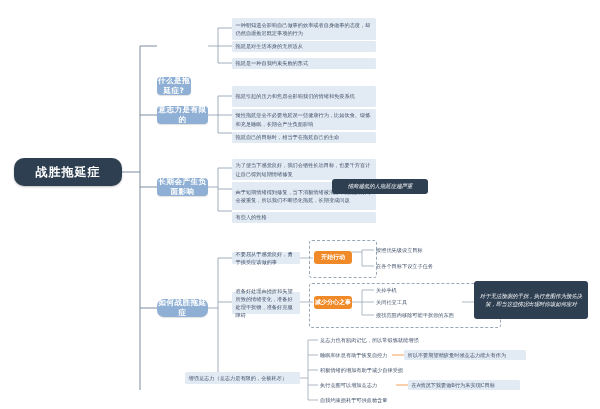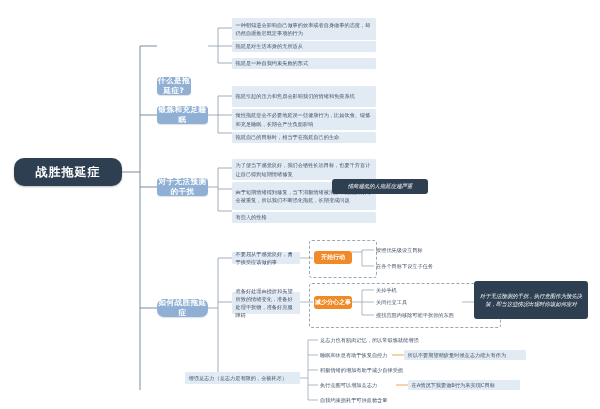--- a/index.html
+++ b/index.html
@@ -126,34 +126,34 @@
     <span>一种明知道会影响自己做事的效率或者自身做事的态度，却仍然自愿推迟既定事项的行为</span>
   </div>
   <div class="node leaf" style="left:232px;top:41px;width:144px;height:11px;">
     <span>拖延是对生活本身的无所适从</span>
   </div>
   <div class="node leaf" style="left:232px;top:58px;width:144px;height:11px;">
     <span>拖延是一种自我约束失败的形式</span>
   </div>
 
   <div class="node l1" style="left:157px;top:106px;width:51px;height:18px;">
-    <span>锻炼和充足睡眠</span>
+    <span>意志力是有限的</span>
   </div>
   <div class="node leaf" style="left:232px;top:86px;width:144px;height:21px;">
     <span>拖延引起的压力和焦虑会影响我们的情绪和免疫系统</span>
   </div>
   <div class="node leaf" style="left:232px;top:109px;width:144px;height:21px;">
     <span>慢性拖延症会不必要地延误一些健康行为，比如饮食、锻炼和充足睡眠，长期会产生负面影响</span>
   </div>
   <div class="node leaf" style="left:232px;top:132px;width:144px;height:11px;">
     <span>拖延自己的目标时，相当于在拖延自己的生命</span>
   </div>
 
   <div class="node l1" style="left:157px;top:178px;width:51px;height:18px;">
-    <span>对于无法预测的干扰</span>
+    <span>长期会产生负面影响</span>
   </div>
   <div class="node leaf" style="left:232px;top:159px;width:144px;height:21px;">
     <span>为了使当下感觉良好，我们会牺牲长远目标，也要千方百计让自己得到短期情绪修复</span>
   </div>
   <div class="node leaf" style="left:232px;top:182px;width:144px;height:28px;">
     <span>由于短期情绪得到修复，当下消极情绪被消除，拖延的行为会被重复，所以我们不断强化拖延，长期变成问题</span>
   </div>
   <div class="node leaf" style="left:232px;top:212px;width:144px;height:11px;">
     <span>有些人的性格</span>
   </div>

